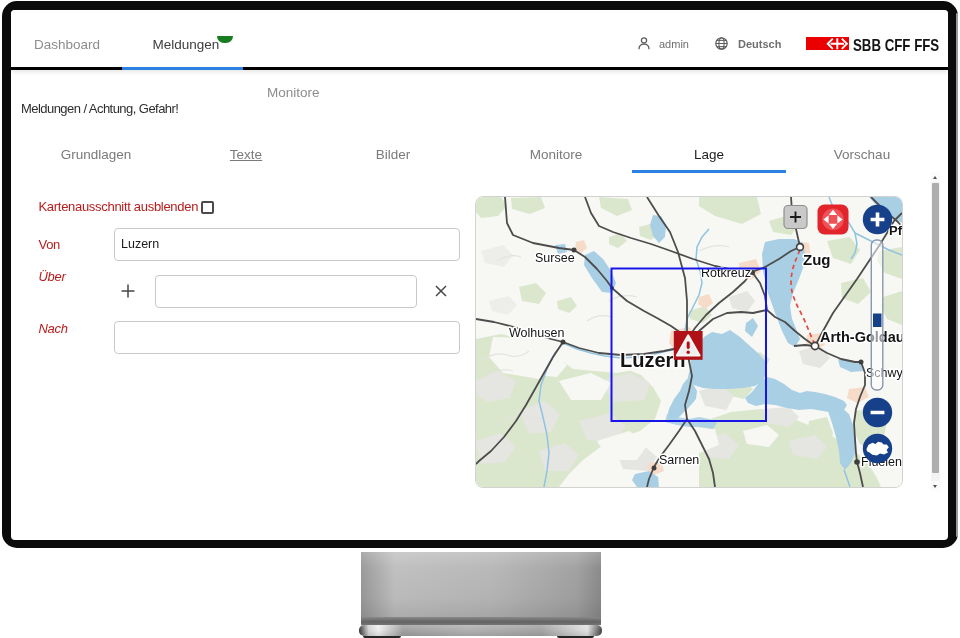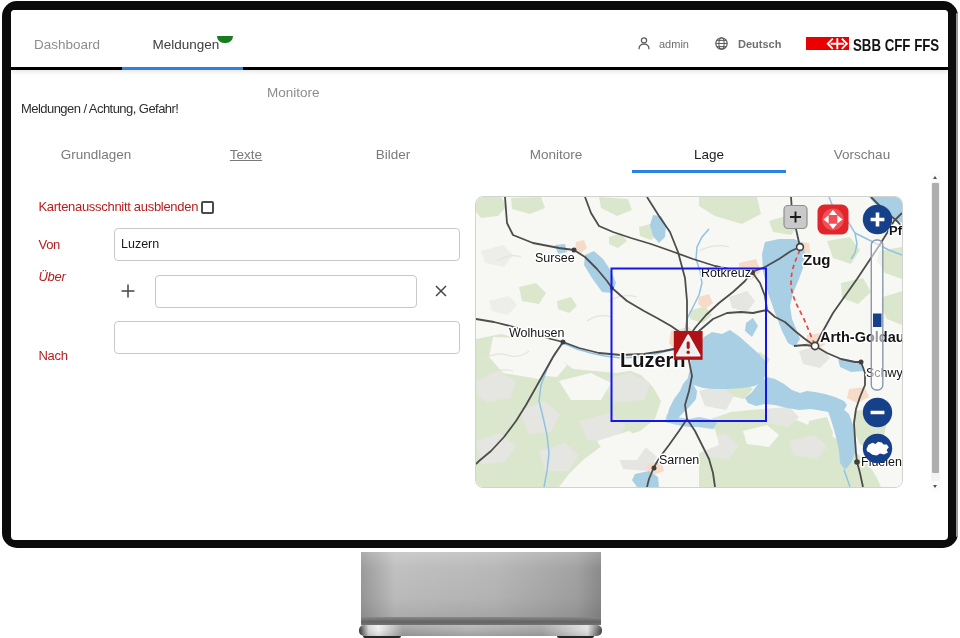--- a/index.html
+++ b/index.html
@@ -106,21 +106,21 @@
     <span class="flabel" style="top:259px;font-style:italic;">Über</span>
     <svg style="position:absolute; left:110px; top:274px;" width="14" height="14" viewBox="0 0 14 14">
       <line x1="7" y1="0.5" x2="7" y2="13.5" stroke="#444444" stroke-width="1.5"></line>
       <line x1="0.5" y1="7" x2="13.5" y2="7" stroke="#444444" stroke-width="1.5"></line>
     </svg>
     <div class="finput" style="left:144px; top:265px; width:262px; height:32.5px;"></div>
     <svg style="position:absolute; left:424px; top:275px;" width="12" height="12" viewBox="0 0 12 12">
       <line x1="1" y1="1" x2="11" y2="11" stroke="#444444" stroke-width="1.5"></line>
       <line x1="11" y1="1" x2="1" y2="11" stroke="#444444" stroke-width="1.5"></line>
     </svg>
-    <span class="flabel" style="top:338px;">Nach</span>
+    <span class="flabel" style="top:311px;font-style:italic;">Nach</span>
     <div class="finput" style="left:103px; top:311px; width:346px; height:32.5px;"></div>
     <div id="map">
       <svg width="426" height="290" viewBox="477 196 426 290" font-family="Liberation Sans, sans-serif">
         <rect x="477" y="196" width="426" height="290" fill="#f7f7f4"></rect>
 
         <g fill="#dbe7cd">
           <path d="M477,196 L502,196 L508,205 L499,215 L482,217 L477,211 Z"></path>
           <path d="M512,197 L542,196 L546,207 L531,213 L513,208 Z"></path>
           <path d="M600,196 L629,198 L633,209 L618,215 L602,207 Z"></path>
           <path d="M640,226 L655,222 L661,231 L652,239 L641,235 Z"></path>

